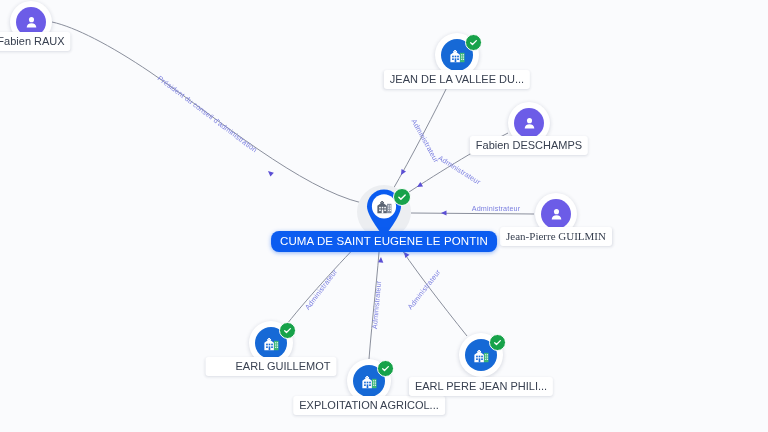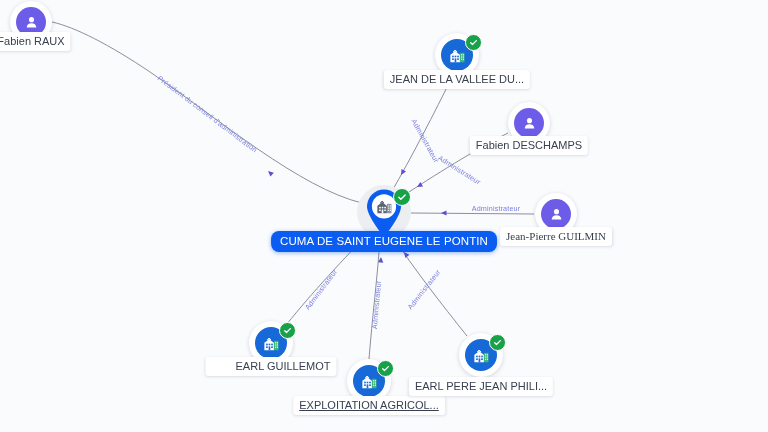--- a/index.html
+++ b/index.html
@@ -297,21 +297,21 @@
             <rect x="8.4" y="15.6" width="2.1" height="4.9" fill="#1669d6"></rect>
             <rect x="11.6" y="15.6" width="2.1" height="2.1" fill="#1669d6"></rect>
           </svg>
         </div>
         <div class="badge" style="background: rgb(23, 162, 74);">
           <svg width="9" height="9" viewBox="0 0 24 24" aria-hidden="true">
             <path d="M4.5 12.6l4.8 4.8L19.6 7" fill="none" stroke="#ffffff" stroke-width="3.4" stroke-linecap="round" stroke-linejoin="round"></path>
           </svg>
         </div>
       </div>
-      <div class="node-label" style="left: 369px; top: 396px; text-decoration: underline;">EXPLOITATION AGRICOL...</div>
+      <div class="node-label" style="left: 369px; top: 396px;">EXPLOITATION AGRICOL...</div>
       <div class="node" style="left: 481px; top: 355px;">
         <div class="co-ring"></div>
         <div class="co-disc" style="background: rgb(22, 105, 214);">
           <svg width="19" height="19" viewBox="0 0 24 24" aria-hidden="true">
             <path d="M3 20.5V11l6-4.4 6 4.4v9.5z" fill="#ffffff"></path>
             <path d="M9 6.6l-2.4 1.8V6.2h1.2V4.9h2.4v1.3h1.2v2.2z" fill="#ffffff"></path>
             <rect x="15.2" y="8.6" width="5.6" height="11.9" fill="#3cb878"></rect>
             <rect x="16.6" y="10.4" width="1.5" height="1.5" fill="#ffffff"></rect>
             <rect x="19" y="10.4" width="1.3" height="1.5" fill="#ffffff"></rect>
             <rect x="16.6" y="13.2" width="1.5" height="1.5" fill="#ffffff"></rect>

